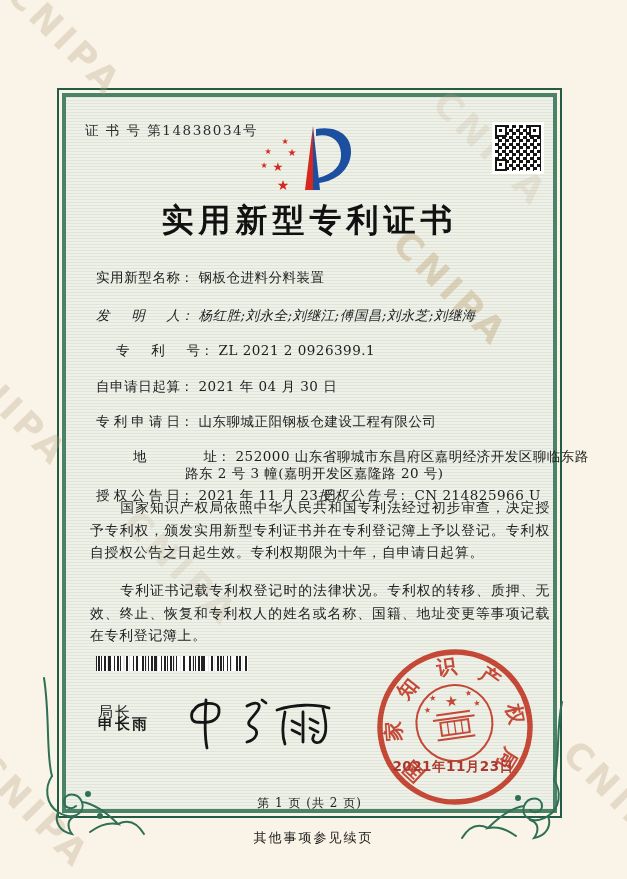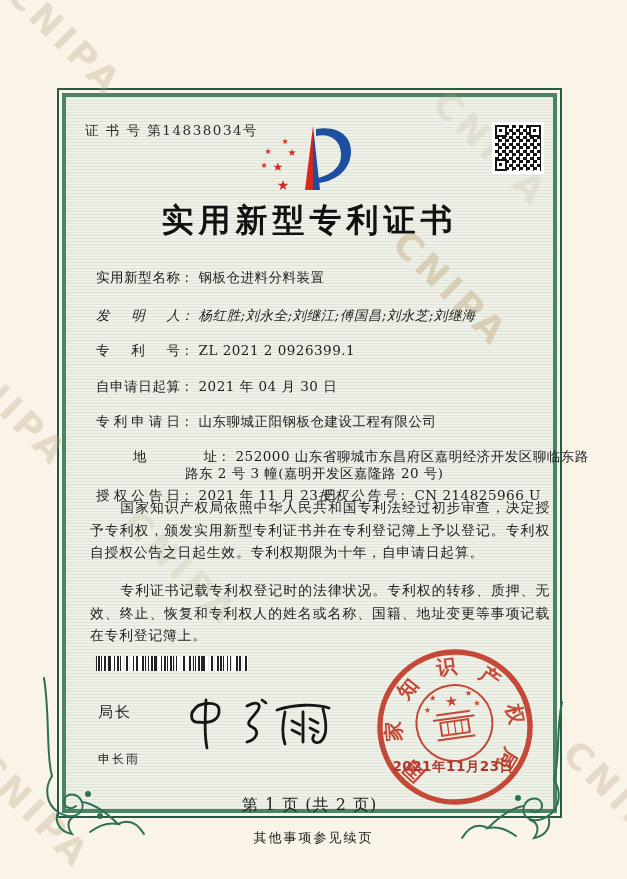--- a/index.html
+++ b/index.html
@@ -50,22 +50,22 @@
     left:90px;width:460px;font-size:13.8px;line-height:22.5px;
     letter-spacing:.8px;text-align:justify;text-indent:2.2em;color:#222;
   }
   .barcode{
     left:95px;top:656px;width:153px;height:15px;
     background:
       repeating-linear-gradient(90deg, rgba(255,255,255,.9) 0 1px, rgba(255,255,255,0) 1px 11px, rgba(255,255,255,.9) 11px 13px, rgba(255,255,255,0) 13px 17px),
       repeating-linear-gradient(90deg,#222 0 1.6px,#fff 1.6px 3px,#222 3px 5.2px,#fff 5.2px 6px,#222 6px 6.8px,#fff 6.8px 9.4px);
   }
   .sig-title{left:98px;top:703px;font-size:15px;letter-spacing:2px;}
-  .sig-name{left:98px;top:751px;font-size:12px;letter-spacing:2px;}
-  .page-info{left:57px;top:795px;width:505px;text-align:center;font-size:16px;letter-spacing:1px;color:#222;}
+  .sig-name{left:98px;top:715px;font-size:15px;letter-spacing:2px;font-weight:bold;}
+  .page-info{left:57px;top:795px;width:505px;text-align:center;font-size:12px;letter-spacing:1px;color:#222;}
   .note{left:0;top:829px;width:627px;text-align:center;font-size:13px;letter-spacing:2px;color:#1b1b1b;}
   .qr{
     left:492px;top:122px;width:52px;height:52px;background:#fff;padding:3px;box-sizing:border-box;
   }
   .qr .cells{
     width:100%;height:100%;position:relative;
     background:
       conic-gradient(#151515 90deg, rgba(0,0,0,0) 0 180deg, #151515 0 270deg, rgba(0,0,0,0) 0) 0 0/7px 7px,
       #fff;
   }
@@ -113,21 +113,21 @@
 </div>
 
 <div class="abs title">实用新型专利证书</div>
 
 <div class="abs field" style="top:269px;">
   <span class="lab">实用新型名称</span><span class="colon">：</span><span class="val">钢板仓进料分料装置</span>
 </div>
 <div class="abs field" style="top:307px;font-style:italic;">
   <span class="lab">发明人</span><span class="colon">：</span><span class="val">杨红胜;刘永全;刘继江;傅国昌;刘永芝;刘继海</span>
 </div>
-<div class="abs field" style="top:342px;">
+<div class="abs field" style="top:342px;margin-left:20px;">
   <span class="lab">专利号</span><span class="colon">：</span><span class="val">ZL 2021 2 0926399.1</span>
 </div>
 <div class="abs field" style="top:378px;">
   <span class="lab">自申请日起算</span><span class="colon">：</span><span class="val">2021 年 04 月 30 日</span>
 </div>
 <div class="abs field" style="top:413px;">
   <span class="lab">专利申请日</span><span class="colon">：</span><span class="val">山东聊城正阳钢板仓建设工程有限公司</span>
 </div>
 <div class="abs field" style="top:448px;margin-left:37px;">
   <span class="lab">地址</span><span class="colon">：</span><span class="val">252000  山东省聊城市东昌府区嘉明经济开发区聊临东路</span>

